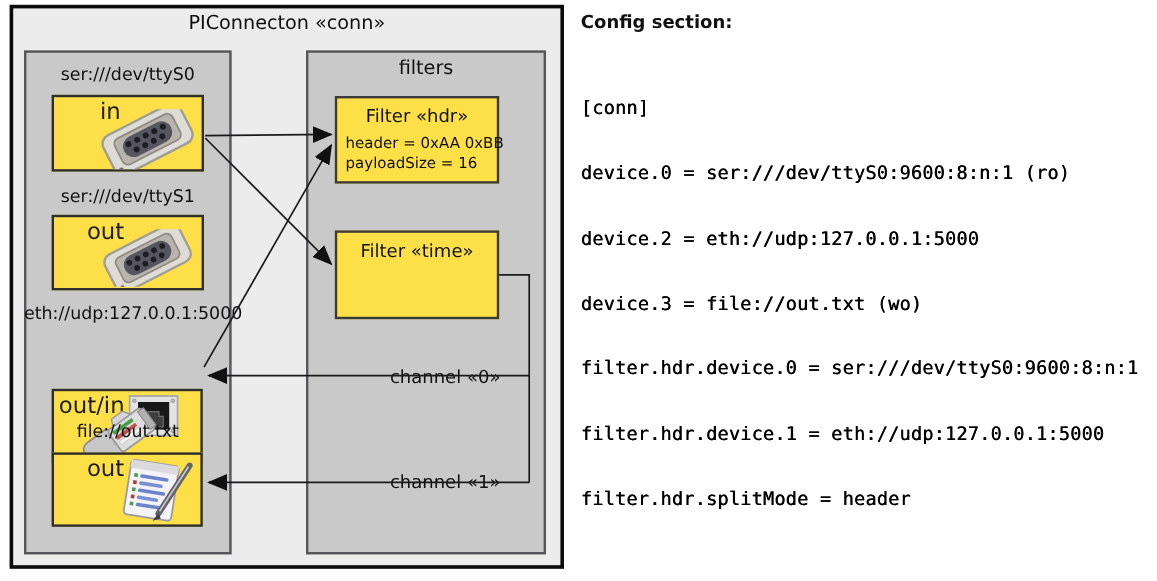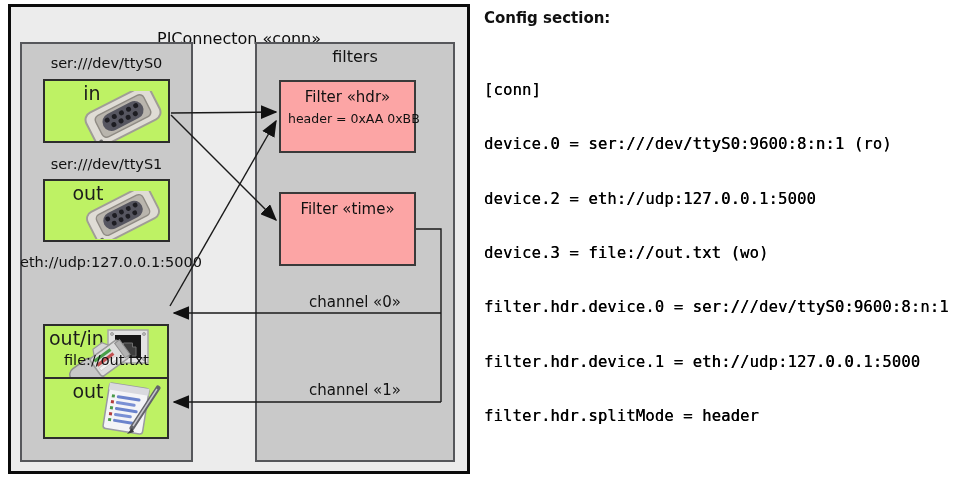--- a/index.html
+++ b/index.html
@@ -3,49 +3,49 @@
 <meta charset="utf-8">
 <style>
   html,body{margin:0;padding:0;background:#ffffff;}
   body{width:964px;height:484px;position:relative;overflow:hidden;
        font-family:"DejaVu Sans",sans-serif;color:#111;}
   .d{position:absolute;}
 
   
   .diagram{left:0;top:0;width:480px;height:484px;}
   .outer-box{left:8px;top:4px;width:456px;height:464px;border:3px solid #0b0b0b;background:#ececec;}
-  .diagram-title{left:8px;top:9px;width:462px;text-align:center;font-size:16px;color:#0d0d0d;margin-top:20px;}
+  .diagram-title{left:8px;top:9px;width:462px;text-align:center;font-size:16px;color:#0d0d0d;}
 
   .group{background:#c9c9c9;border:2px solid #56575b;}
   .left-group{left:20px;top:42px;width:169px;height:416px;}
   .filters-group{left:255px;top:42px;width:196px;height:416px;}
   .filters-title{left:255px;top:47px;width:200px;text-align:center;font-size:16px;}
 
   .dev-label{left:20px;width:173px;text-align:center;font-size:14.5px;white-space:nowrap;}
   .lbl1{top:55px;} .lbl2{top:156px;} .lbl3{top:254px;} .lbl4{top:352px;}
 
-  .white-box{background:#bef264;border:2px solid #2d2d2d;}
+  .white-box{background:#fde047;border:2px solid #2d2d2d;}
   .box1{left:43px;top:79px;width:123px;height:60px;}
   .box2{left:43px;top:179px;width:123px;height:59px;}
   .box3{left:43px;top:278px;width:122px;height:58px;margin-top:46px;}
   .box4{left:43px;top:377px;width:122px;height:58px;}
   .dir{position:absolute;font-size:19px;color:#1c1c1c;white-space:nowrap;}
   .dir1{left:12px;top:1px;width:70px;text-align:center;}
   .dir2{left:8px;top:1px;width:70px;text-align:center;}
   .dir3{left:4px;top:1px;}
   .dir4{left:8px;top:1px;width:70px;text-align:center;}
 
-  .filter-box{background:#fca5a5;border:2px solid #3a3a3a;}
+  .filter-box{background:#fde047;border:2px solid #3a3a3a;}
   .fbox1{left:279px;top:80px;width:133px;height:69px;}
   .fbox2{left:279px;top:192px;width:133px;height:70px;}
   .filter-title{position:absolute;left:0;top:6px;width:100%;text-align:center;font-size:15px;}
   .filter-attrs{position:absolute;left:7px;top:28px;font-size:12.5px;line-height:17px;white-space:nowrap;}
   .fbox2 .filter-attrs{top:32px;}
 
-  .channel-label{left:264px;width:137px;text-align:right;font-size:15px;white-space:nowrap;}
+  .channel-label{left:280px;width:137px;text-align:right;font-size:15px;white-space:nowrap;margin-top:12px;}
   .ch0{top:293px;} .ch1{top:381px;}
 
   .overlay{left:0;top:0;width:480px;height:484px;pointer-events:none;}
 
   
   .icon-serial{left:32px;top:10px;}
   .icon-jack{left:62px;top:3px;}
   .icon-plug{left:14px;top:12px;}
   .icon-notepad{left:56px;top:3px;}
 
@@ -162,20 +162,21 @@
       <path d="M57 6 L31 46" stroke="#63636a" stroke-width="5" stroke-linecap="round"></path>
       <path d="M56 7 L32 44" stroke="#c6c6ce" stroke-width="1.4"></path>
       <path d="M31 46 L26 52 L33 50 z" fill="#3c3c42"></path>
     </svg>
   </div>
 
   <div class="d filter-box fbox1">
     <div class="filter-title">Filter «hdr»</div>
     <div class="filter-attrs">
       <div>header = 0xAA 0xBB</div>
+      <div>payloadSize = 16</div>
     </div>
   </div>
 
   <div class="d filter-box fbox2">
     <div class="filter-title">Filter «time»</div>
   </div>
 
   <div class="d channel-label ch0">channel «0»</div>
   <div class="d channel-label ch1">channel «1»</div>
 

